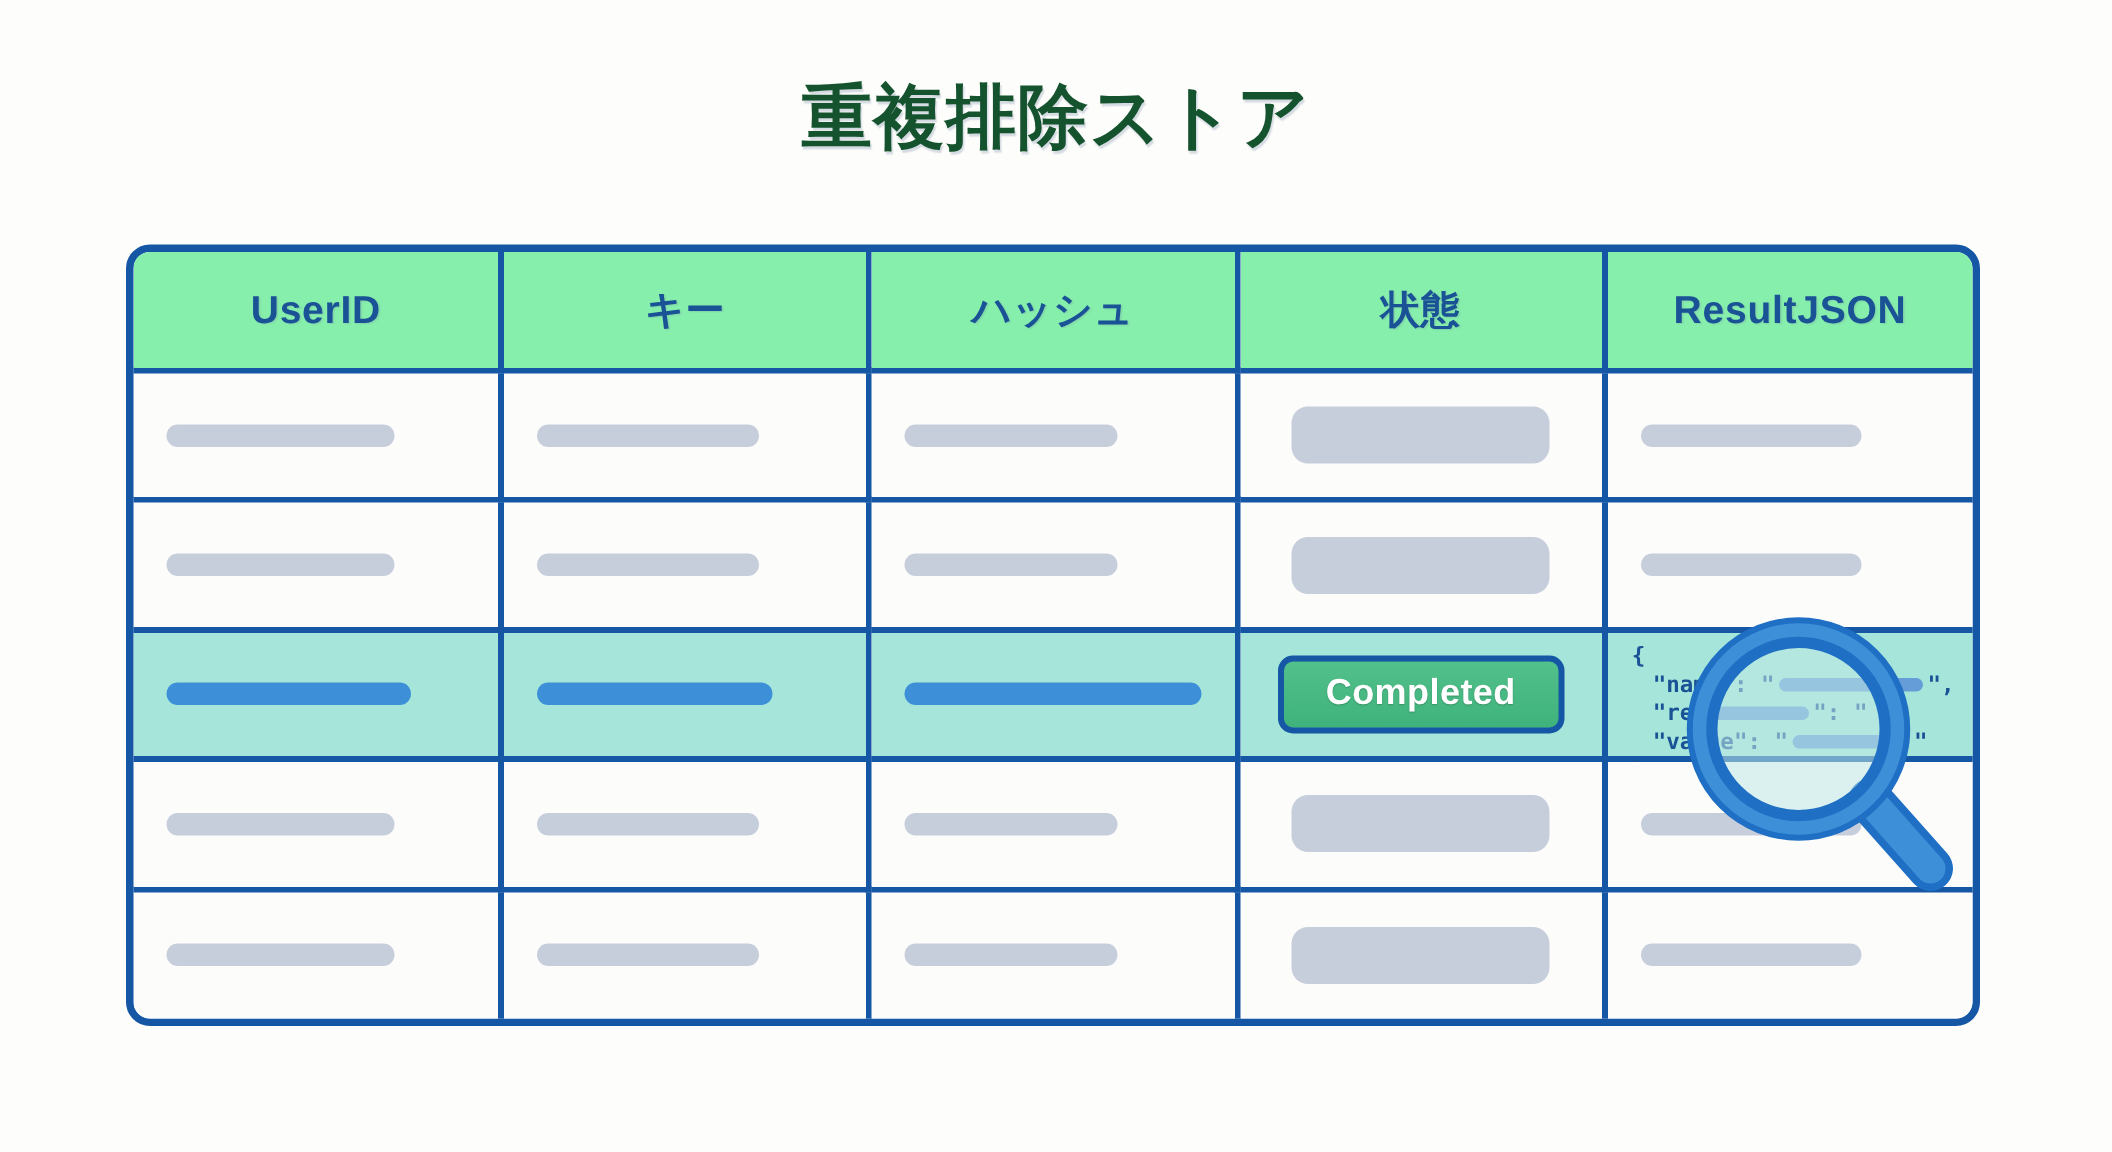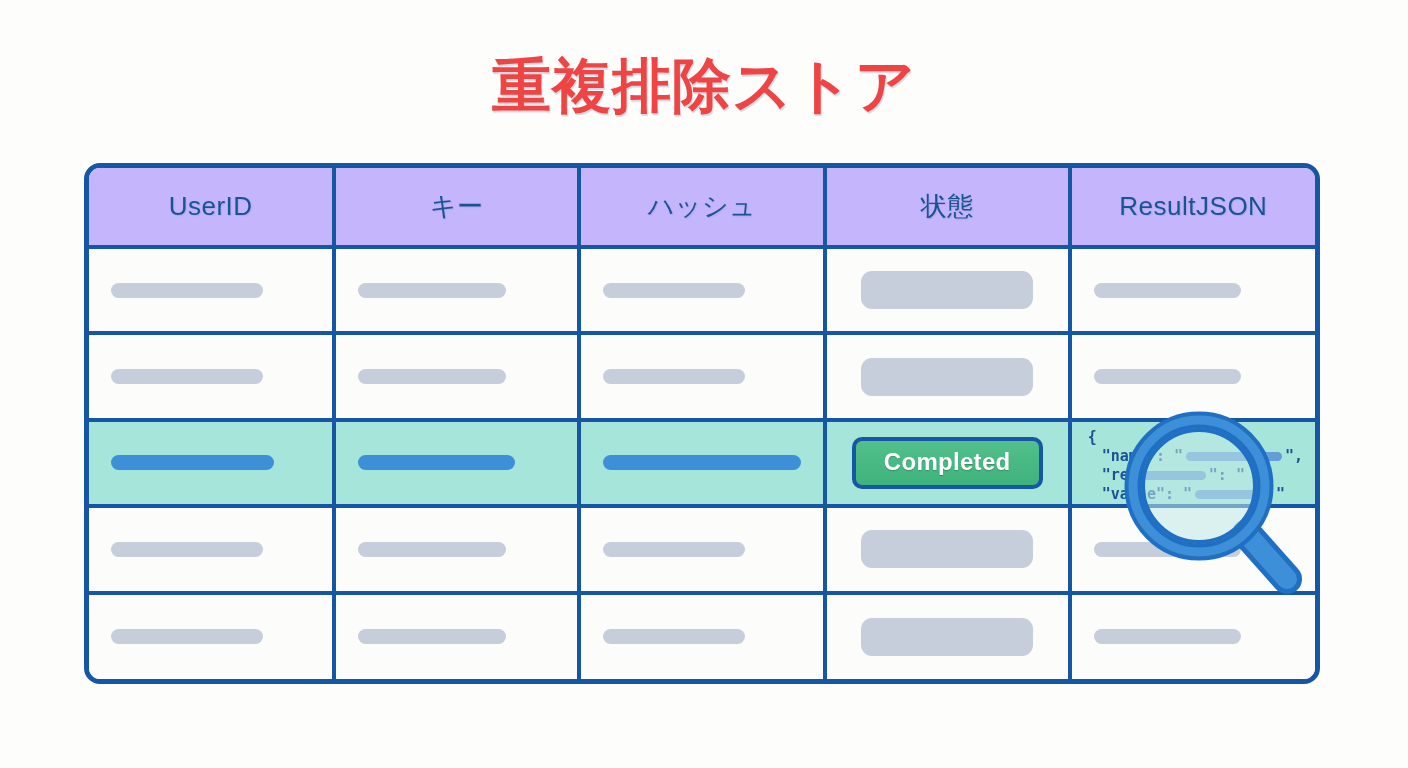--- a/index.html
+++ b/index.html
@@ -16,24 +16,24 @@
     position: relative;
   }
 
   
   .page-title {
     position: absolute;
     top: 47px;
     left: 0;
     width: 100%;
     text-align: center;
-    font-size: 59px;
+    font-size: 47px;
     font-weight: bold;
     letter-spacing: 1px;
-    color: #ef4444;
+    color: #14532d;
     text-shadow: 1px 2px 1px rgba(120,140,165,0.30);
   }
 
   
   .table-wrap {
     position: absolute;
     left: 84px;
     top: 163px;
     width: 1236px;
     height: 521px;
@@ -58,24 +58,24 @@
     padding: 0;
     position: relative;
     background-clip: padding-box;
   }
   .tbl th:last-child, .tbl td:last-child { border-right: none; }
   .tbl tr:last-child td { border-bottom: none; }
 
   
   .tbl thead th {
     height: 79px;
-    background: #c4b5fd;
+    background: #86efac;
     color: #1a5296;
     font-size: 26px;
-    font-weight: normal;
+    font-weight: bold;
     text-align: center;
     vertical-align: middle;
     text-shadow: 1px 1px 1px rgba(120,140,165,0.28);
     letter-spacing: 0.5px;
   }
   .tbl thead th:first-child { border-top-left-radius: 11px; }
   .tbl thead th:last-child  { border-top-right-radius: 11px; }
 
   
   .tbl tbody tr { height: 77px; }

